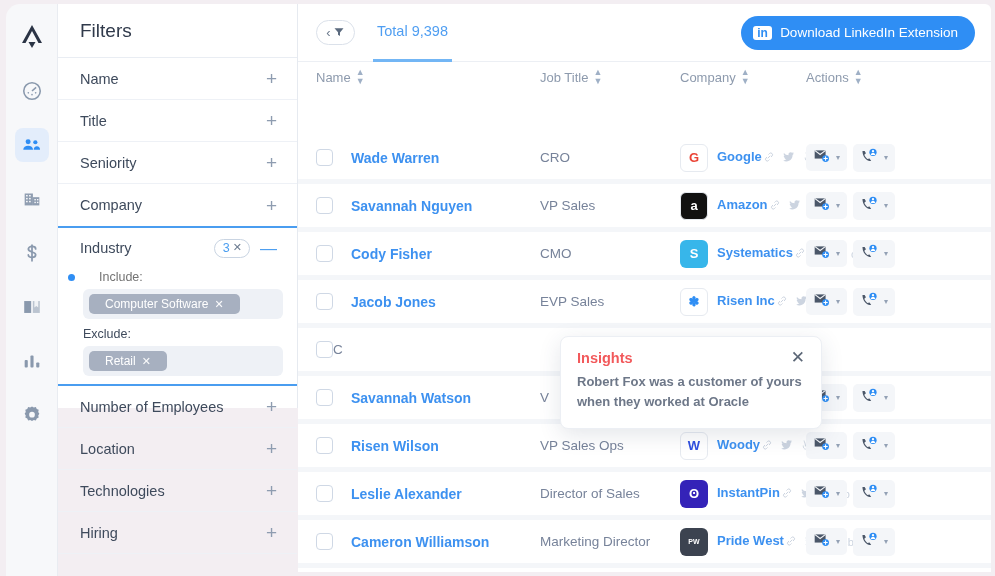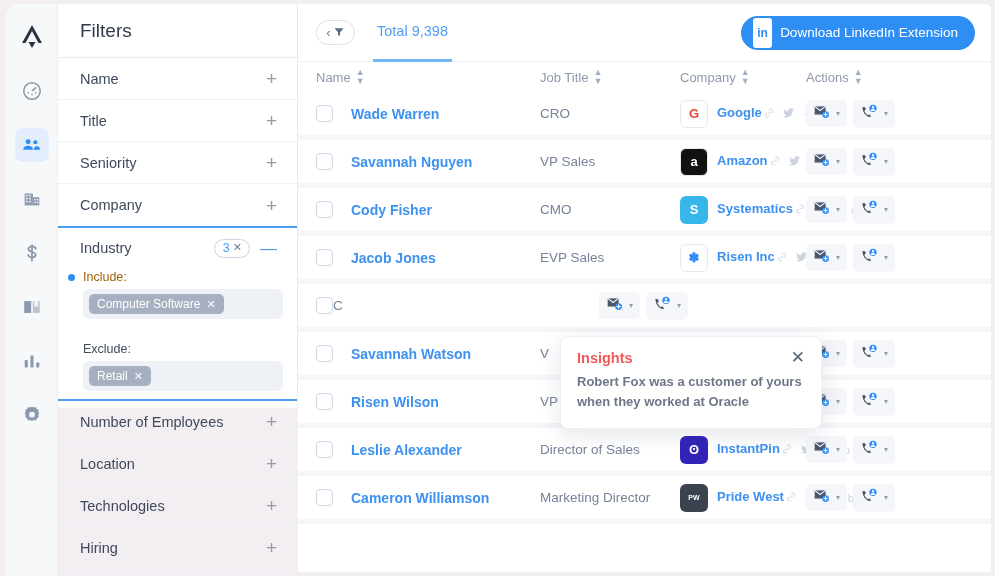--- a/index.html
+++ b/index.html
@@ -72,38 +72,38 @@
   .head-right { display: flex; align-items: center; gap: 10px; }
   .count-pill {
     border: 1px solid #c9d4e2; border-radius: 12px;
     padding: 1px 7px 2px 8px;
     font-size: 12.5px; color: #4a9df0;
     display: flex; align-items: center; gap: 3px;
   }
   .count-pill .x { color: #6b7b90; font-size: 11px; }
   .minus { color: #4a9df0; font-size: 17px; line-height: 1; }
   .inc-label {
-    display: flex; align-items: center; gap: 8px;
+    display: flex; align-items: center; gap: 24px;
     padding-left: 10px; margin-top: 2px;
-    font-size: 12.5px; color: #a16207;
+    font-size: 12.5px; color: #737373;
   }
   .dot { width: 7px; height: 7px; border-radius: 50%; background: #2f8ef4; }
   .ex-label {
-    padding-left: 25px; margin-top: 23px;
+    padding-left: 25px; margin-top: 8px;
     font-size: 12.5px; color: #3e4a5c;
   }
   .chip-well {
     margin: 5px 14px 0 25px;
     background: #eef1f6; border-radius: 6px;
     padding: 5px 6px; min-height: 26px;
   }
   .chip {
     display: inline-flex; align-items: center; gap: 6px;
     background: #a7b0c0; color: #ffffff;
-    border-radius: 5px; padding: 3px 8px;
+    border-radius: 5px; padding: 3px 16px;
     font-size: 12px;
   }
   .chip .cx { font-size: 11px; opacity: .95; }
 
   
   .main {
     position: absolute; left: 298px; top: 4px;
     width: 693px; height: 568px;
     background: #ffffff;
     border-top-right-radius: 6px;
@@ -129,41 +129,41 @@
   }
   .li-btn {
     margin-left: auto;
     height: 34px; border-radius: 17px;
     background: #2f8ef4; color: #fff;
     display: flex; align-items: center; gap: 8px;
     padding: 0 17px 0 12px;
     font-size: 13.5px;
   }
   .li-mark {
-    width: 19px; height: 30px; border-radius: 3px;
+    width: 19px; height: 14px; border-radius: 3px;
     background: #ffffff; color: #2f8ef4;
     display:flex; align-items:center; justify-content:center;
     font-size: 12px; font-weight: bold;
     font-family: "Liberation Sans", sans-serif;
   }
 
   .thead {
     display: flex; align-items: center;
     height: 30px; padding: 0 0 0 18px;
     font-size: 13px; color: #8d9aad;
   }
   .thead .cell { display: flex; align-items: center; gap: 5px; }
   .sort { font-size: 9px; line-height: 1; display:flex; flex-direction:column; color:#9fb0c6; }
 
   .col-name   { width: 224px; }
   .col-title  { width: 140px; }
   .col-comp   { width: 126px; }
   .col-act    { width: 130px; }
 
-  .rows { position: relative; }
+  .rows { position: relative; margin-top: 44px; }
   .row {
     display: flex; align-items: center;
     height: 48px; padding-left: 18px;
     background: #fff;
     border-bottom: 5px solid #f4f6f9;
   }
   .cb {
     width: 17px; height: 17px; border-radius: 4px;
     border: 1px solid #cfd8e5; background: #fff;
     flex: none;

